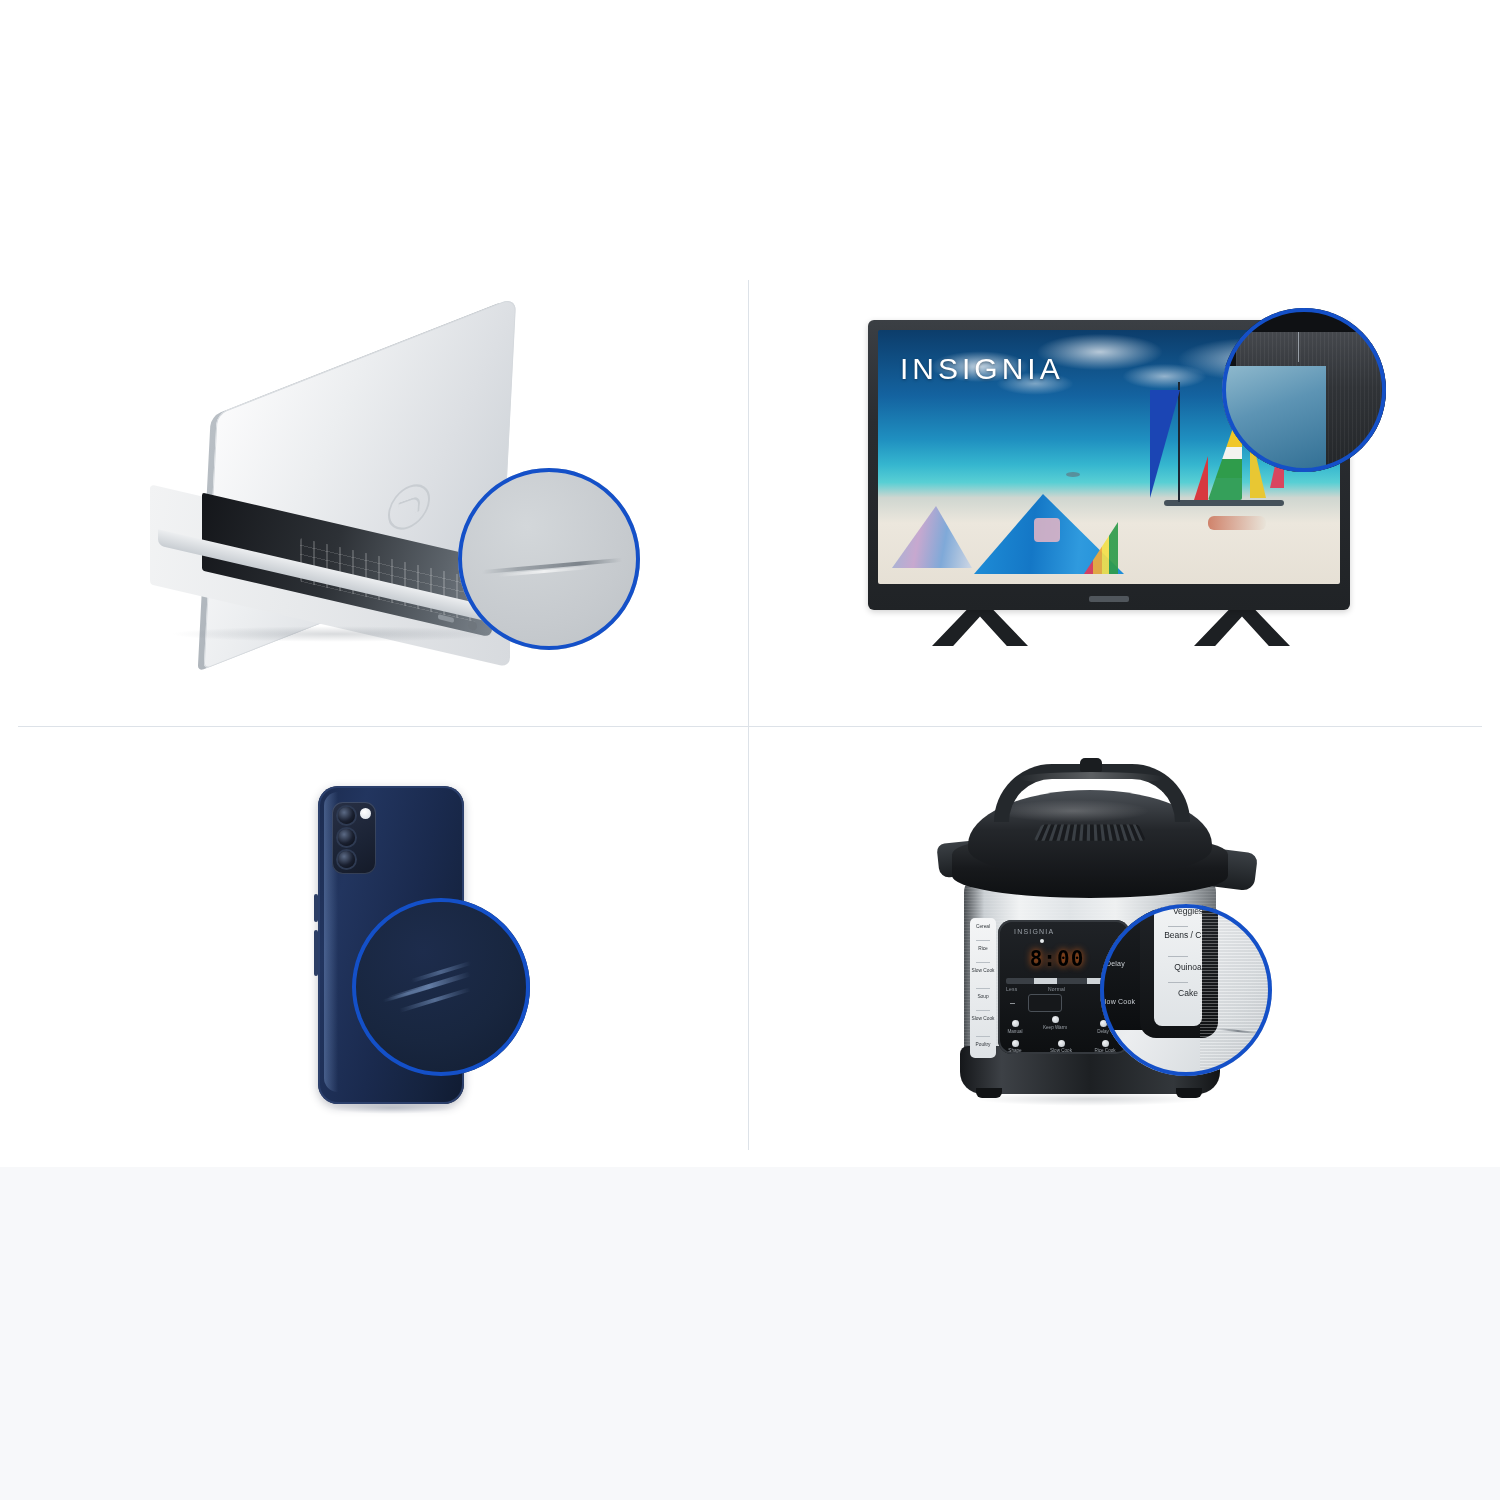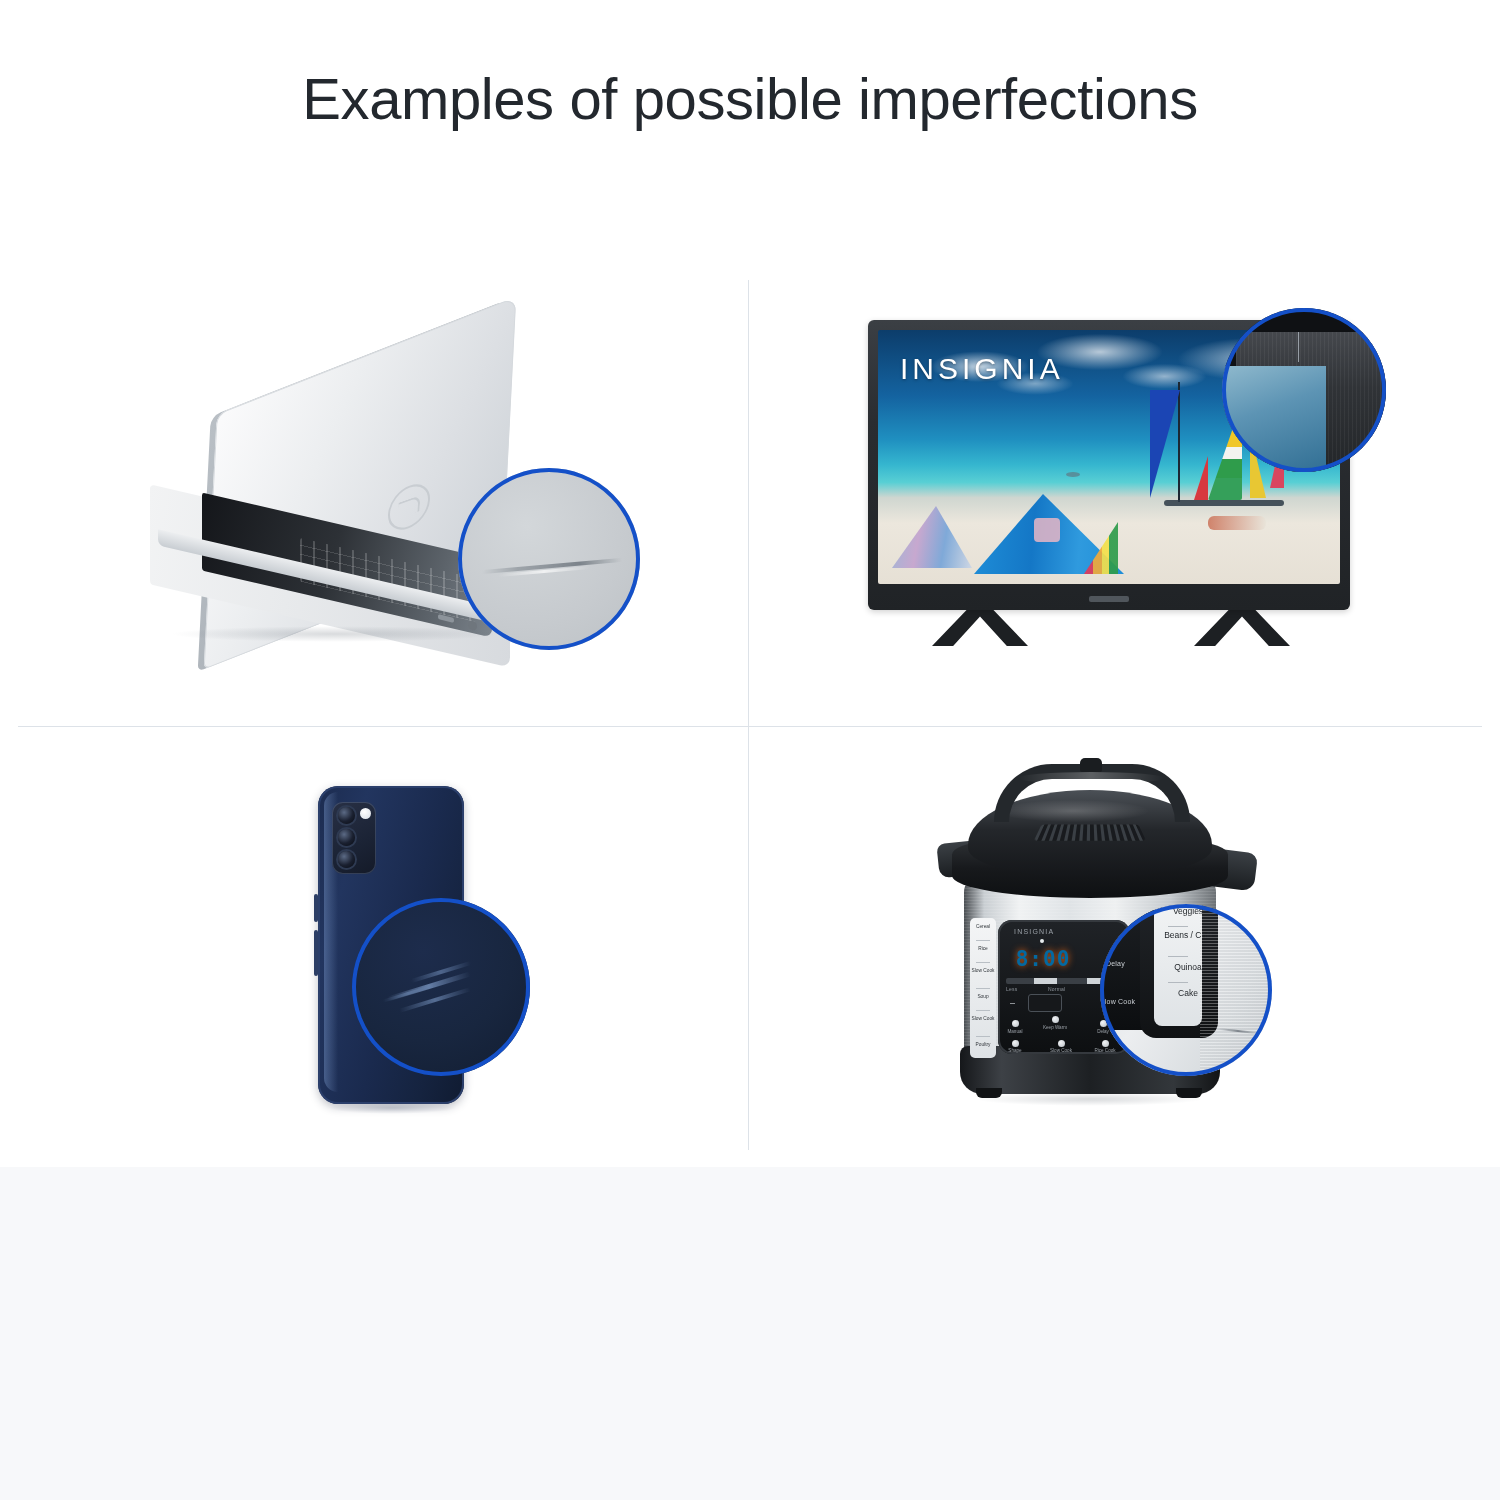--- a/index.html
+++ b/index.html
@@ -668,26 +668,26 @@
   }
   .panel-brand {
     position: absolute;
     left: 74px; top: 170px;
     color: #9aa0a7;
     font-size: 7px;
     letter-spacing: 1.2px;
   }
   .display {
     position: absolute;
-    left: 74px; top: 188px;
+    left: 88px; top: 188px;
     width: 58px; height: 26px;
     display: flex;
     align-items: center;
     justify-content: center;
-    color: #0369a1;
+    color: #000000;
     font-family: "DejaVu Sans Mono", monospace;
     font-size: 21px;
     font-weight: bold;
     letter-spacing: 1px;
     text-shadow: 0 0 7px rgba(255,110,20,.85);
   }
   .panel-led {
     position: absolute;
     left: 100px; top: 181px;
     width: 4px; height: 4px;
@@ -853,21 +853,20 @@
     color: #2b3138;
     font-weight: 400;
   }
 </style>
 </head>
 <body>
 
 <div class="page">
 
   <div class="heading-block">
-    <span class="heading-line">Examples of possible imperfections</span>
   </div>
 
   <div class="grid">
     <div class="v-divider"></div>
     <div class="h-divider"></div>
 
     <div class="cell cell-tl">
       <div class="stage">
         <div class="laptop-wrap">
           <div class="lid-edge"></div>

